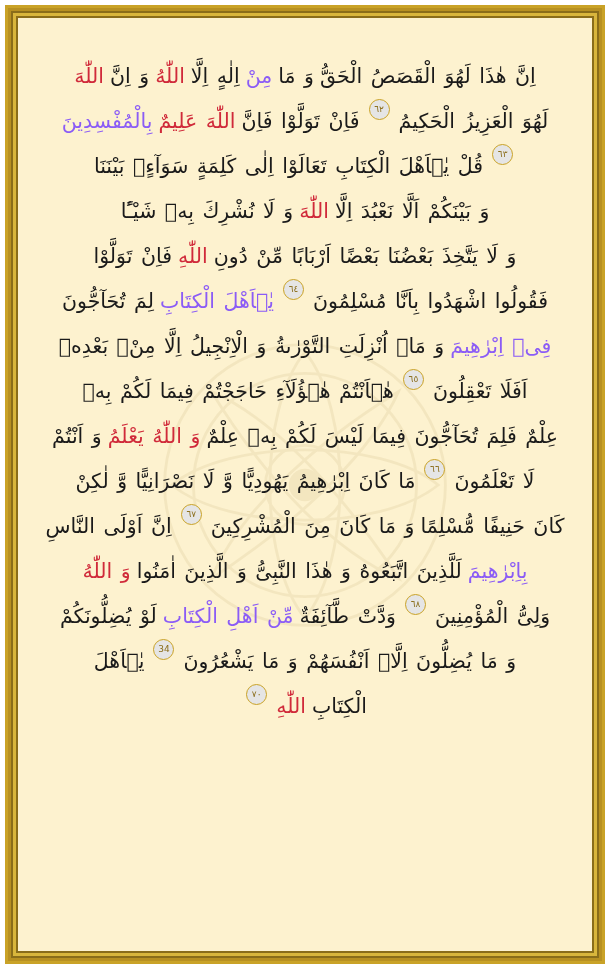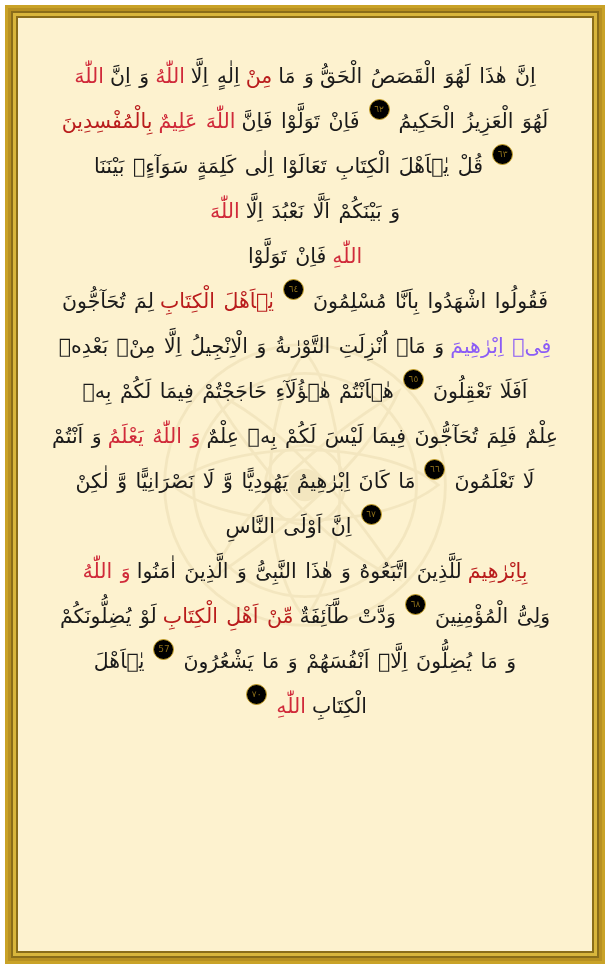--- a/index.html
+++ b/index.html
@@ -83,33 +83,33 @@
     justify-content: center;
     gap: 6px;
     direction: rtl;
   }
   .line .seg {
     display: inline-block;
     margin-top: 24px;
   }
   .c-black { color: #1a1a1a; text-align: center; }
   .c-red   { color: #d02a3a; }
-  .c-pink  { color: #b91c1c; }
+  .c-pink  { color: #8b5cf6; }
   .c-green { color: #8b5cf6; }
 
   
   .ayah {
     display: inline-flex;
     align-items: center;
     justify-content: center;
     width: 19px;
     height: 19px;
     border-radius: 50%;
     border: 1.4px solid #c9a227;
-    background: #000000;
+    background: #e5e5e5;
     color: #8a6d1a;
     font-size: 9px;
     font-family: "DejaVu Sans", sans-serif;
     line-height: 1;
     vertical-align: middle;
     margin: 0 3px;
   }
 </style>
 </head>
 <body>
@@ -149,22 +149,24 @@
           <span class="seg c-red">اللّٰهَ عَلِيمٌ</span>
           <span class="seg c-pink">بِالْمُفْسِدِينَ</span>
         </div>
         <div class="line">
           <span class="ayah">٦٣</span>
           <span class="seg c-black">قُلْ يٰۤاَهْلَ الْكِتَابِ تَعَالَوْا اِلٰى كَلِمَةٍ سَوَآءٍۭ بَيْنَنَا</span>
         </div>
         <div class="line">
           <span class="seg c-black">وَ بَيْنَكُمْ اَلَّا نَعْبُدَ اِلَّا</span>
           <span class="seg c-red">اللّٰهَ</span>
-        </div>
-        <div class="line">
+          <span class="seg c-black">وَ لَا نُشْرِكَ بِهٖ شَيْـًٔا</span>
+        </div>
+        <div class="line">
+          <span class="seg c-black">وَ لَا يَتَّخِذَ بَعْضُنَا بَعْضًا اَرْبَابًا مِّنْ دُونِ</span>
           <span class="seg c-red">اللّٰهِ</span>
           <span class="seg c-black">فَاِنْ تَوَلَّوْا</span>
         </div>
         <div class="line">
           <span class="seg c-black">فَقُولُوا اشْهَدُوا بِاَنَّا مُسْلِمُونَ</span>
           <span class="ayah">٦٤</span>
           <span class="seg c-pink">يٰۤاَهْلَ الْكِتَابِ</span>
           <span class="seg c-black">لِمَ تُحَآجُّونَ</span>
         </div>
         <div class="line">
@@ -180,38 +182,40 @@
           <span class="seg c-black">عِلْمٌ فَلِمَ تُحَآجُّونَ فِيمَا لَيْسَ لَكُمْ بِهٖ عِلْمٌ</span>
           <span class="seg c-red">وَ اللّٰهُ يَعْلَمُ</span>
           <span class="seg c-black">وَ اَنْتُمْ</span>
         </div>
         <div class="line">
           <span class="seg c-black">لَا تَعْلَمُونَ</span>
           <span class="ayah">٦٦</span>
           <span class="seg c-black">مَا كَانَ اِبْرٰهِيمُ يَهُودِيًّا وَّ لَا نَصْرَانِيًّا وَّ لٰكِنْ</span>
         </div>
         <div class="line">
+          <span class="seg c-black">كَانَ حَنِيفًا مُّسْلِمًا</span>
+          <span class="seg c-black">وَ مَا كَانَ مِنَ الْمُشْرِكِينَ</span>
           <span class="ayah">٦٧</span>
           <span class="seg c-black">اِنَّ اَوْلَى النَّاسِ</span>
         </div>
         <div class="line">
           <span class="seg c-pink">بِاِبْرٰهِيمَ</span>
           <span class="seg c-black">لَلَّذِينَ اتَّبَعُوهُ وَ هٰذَا النَّبِىُّ وَ الَّذِينَ اٰمَنُوا</span>
           <span class="seg c-red">وَ اللّٰهُ</span>
         </div>
         <div class="line">
           <span class="seg c-black">وَلِىُّ الْمُؤْمِنِينَ</span>
           <span class="ayah">٦٨</span>
           <span class="seg c-black">وَدَّتْ طَّآئِفَةٌ</span>
           <span class="seg c-pink">مِّنْ اَهْلِ الْكِتَابِ</span>
           <span class="seg c-black">لَوْ يُضِلُّونَكُمْ</span>
         </div>
         <div class="line">
           <span class="seg c-black">وَ مَا يُضِلُّونَ اِلَّاۤ اَنْفُسَهُمْ وَ مَا يَشْعُرُونَ</span>
-          <span class="ayah">57</span>
+          <span class="ayah">34</span>
           <span class="seg c-black">يٰۤاَهْلَ</span>
         </div>
         <div class="line">
           <span class="seg c-black">الْكِتَابِ</span>
           <span class="seg c-red">اللّٰهِ</span>
           <span class="ayah">٧٠</span>
         </div>
       </div>
 
   </div>

